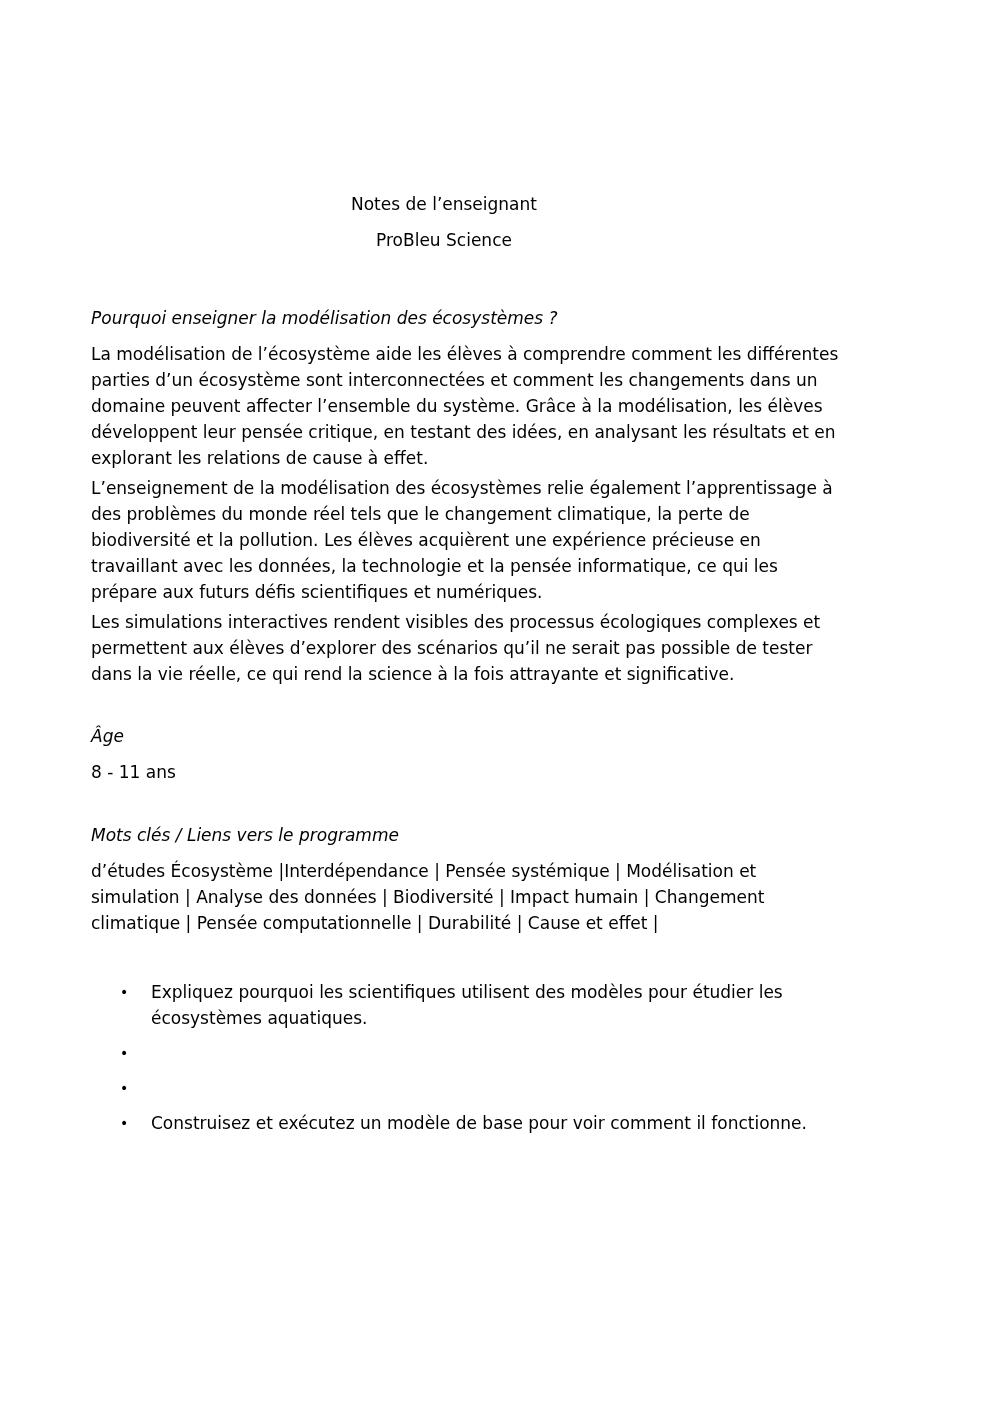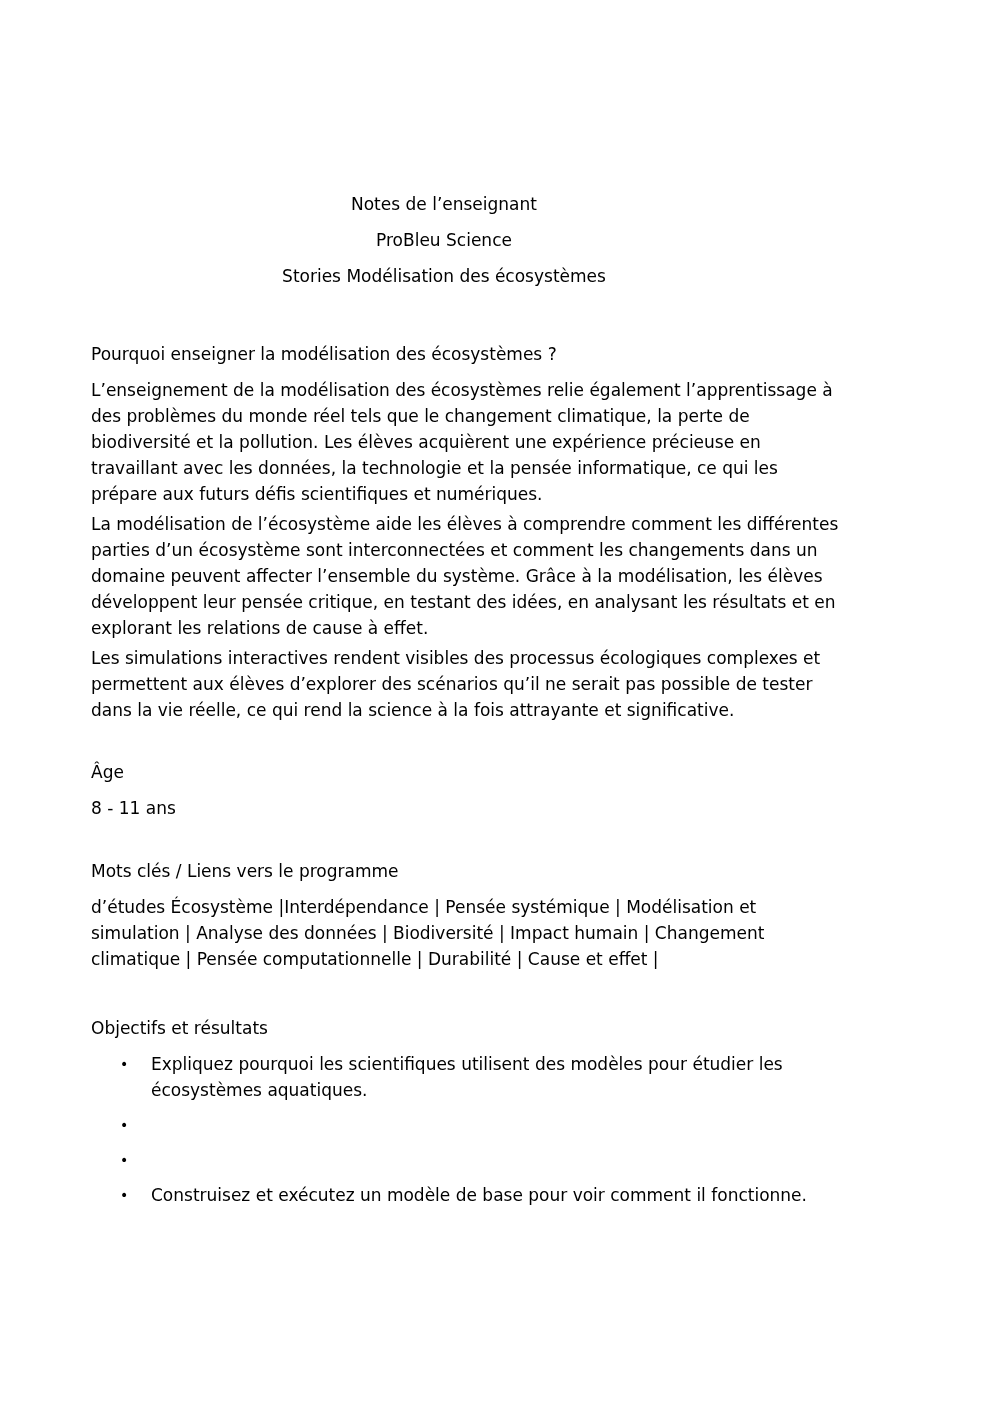--- a/index.html
+++ b/index.html
@@ -14,21 +14,21 @@
     overflow: hidden;
   }
   .page {
     box-sizing: border-box;
     width: 888px;
     height: 1415px;
     padding: 191px 91px 0 91px;
   }
   p { margin: 0 0 4px 0; white-space: pre; }
   .center { text-align: center; }
-  .heading { margin-bottom: 10px; }
+  .heading { margin-bottom: 10px; font-style: italic; }
   .title-line { margin-bottom: 10px; }
   .gap-a { height: 42px; }
   .gap-b { height: 32px; }
   .gap-c { height: 33px; }
   .gap-d { height: 39px; }
   ul.objectives {
     list-style: none;
     margin: 0;
     padding: 0 0 0 29px;
   }
@@ -45,54 +45,52 @@
   }
   .bullet-text { white-space: pre; }
 </style>
 </head>
 <body>
 
 <div class="page">
 
   <p class="center title-line">Notes de l’enseignant</p>
   <p class="center title-line">ProBleu Science</p>
-  <p class="center title-line">Stories Modélisation des écosystèmes</p>
 
   <div class="gap-a"></div>
 
   <p class="heading">Pourquoi enseigner la modélisation des écosystèmes ?</p>
+  <p>La modélisation de l’écosystème aide les élèves à comprendre comment les différentes
+parties d’un écosystème sont interconnectées et comment les changements dans un
+domaine peuvent affecter l’ensemble du système. Grâce à la modélisation, les élèves
+développent leur pensée critique, en testant des idées, en analysant les résultats et en
+explorant les relations de cause à effet.</p>
   <p>L’enseignement de la modélisation des écosystèmes relie également l’apprentissage à
 des problèmes du monde réel tels que le changement climatique, la perte de
 biodiversité et la pollution. Les élèves acquièrent une expérience précieuse en
 travaillant avec les données, la technologie et la pensée informatique, ce qui les
 prépare aux futurs défis scientifiques et numériques.</p>
-  <p>La modélisation de l’écosystème aide les élèves à comprendre comment les différentes
-parties d’un écosystème sont interconnectées et comment les changements dans un
-domaine peuvent affecter l’ensemble du système. Grâce à la modélisation, les élèves
-développent leur pensée critique, en testant des idées, en analysant les résultats et en
-explorant les relations de cause à effet.</p>
   <p>Les simulations interactives rendent visibles des processus écologiques complexes et
 permettent aux élèves d’explorer des scénarios qu’il ne serait pas possible de tester
 dans la vie réelle, ce qui rend la science à la fois attrayante et significative.</p>
 
   <div class="gap-b"></div>
 
   <p class="heading">Âge</p>
   <p>8 - 11 ans</p>
 
   <div class="gap-c"></div>
 
   <p class="heading">Mots clés / Liens vers le programme</p>
   <p>d’études Écosystème |Interdépendance | Pensée systémique | Modélisation et
 simulation | Analyse des données | Biodiversité | Impact humain | Changement
 climatique | Pensée computationnelle | Durabilité | Cause et effet |</p>
 
   <div class="gap-d"></div>
 
-  <p class="heading">Objectifs et résultats</p>
 
   <ul class="objectives">
     <li>
       <span class="bullet-marker">•</span>
       <span class="bullet-text">Expliquez pourquoi les scientifiques utilisent des modèles pour étudier les
 écosystèmes aquatiques.</span>
     </li>
     <li>
       <span class="bullet-marker">•</span>
     </li>

